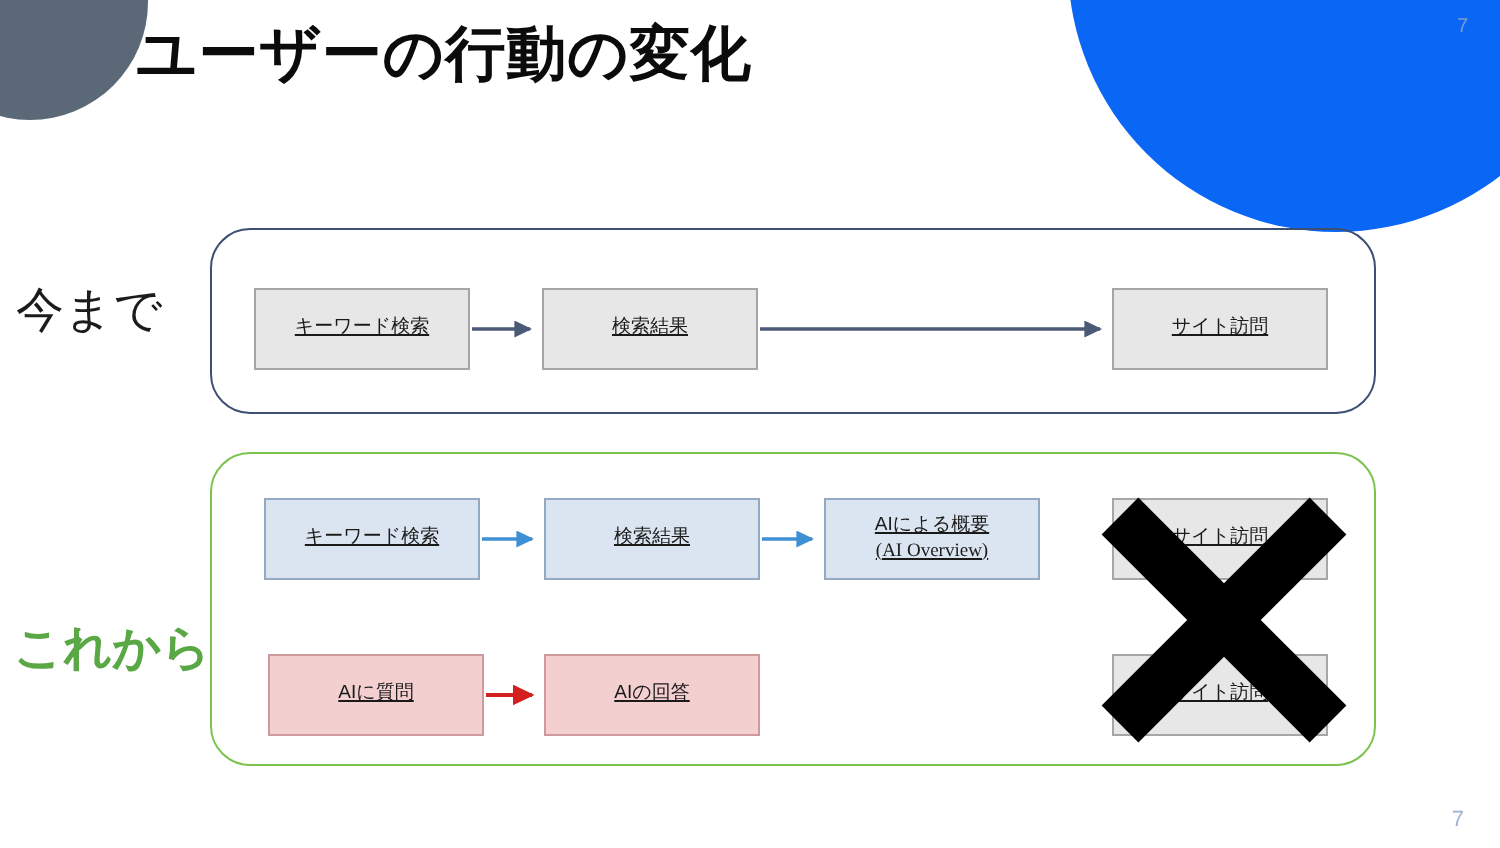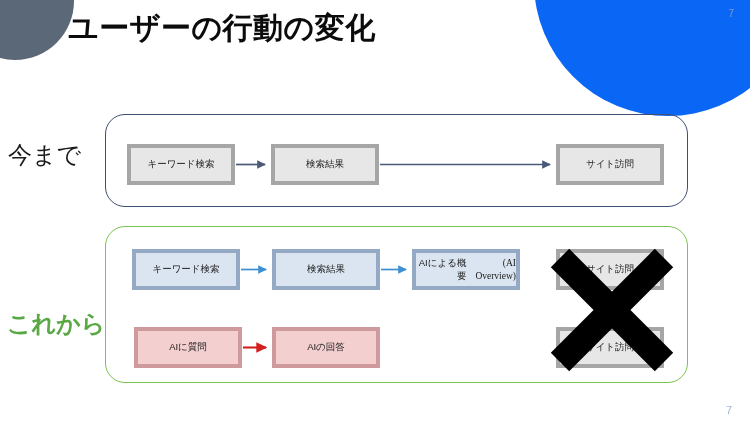--- a/index.html
+++ b/index.html
@@ -109,25 +109,26 @@
     border: 1.8px solid #7cc24f;
   }
 
   
   .pbox {
     position: absolute;
     box-sizing: border-box;
     display: flex;
     align-items: center;
     justify-content: center;
-    text-align: right;
+    text-align: left;
     font-size: 9.5px;
     line-height: 1.35;
     color: #1a1a1a;
-    border: 4px solid #0ea5e9;
+    border: 1px solid #0ea5e9;
+    text-decoration: underline;
   }
   .pbox.gray {
     background: #e7e7e7;
     border-color: #a6a6a6;
   }
   .pbox.blue {
     background: #dbe5f1;
     border-color: #93a9c4;
   }
   .pbox.pink {
@@ -189,21 +190,21 @@
   <div class="group-frame group-future"></div>
 
   <div class="pbox blue" style="left:132px; top:249px; width:108px; height:41px;">
     <span>キーワード検索</span>
   </div>
 
   <div class="pbox blue" style="left:272px; top:249px; width:108px; height:41px;">
     <span>検索結果</span>
   </div>
 
-  <div class="pbox blue" style="left:412px; top:249px; width:108px; height:41px; flex-direction:row;">
+  <div class="pbox blue" style="left:412px; top:249px; width:108px; height:41px; flex-direction:column;">
     <span>AIによる概要</span>
     <span class="en">(AI Overview)</span>
   </div>
 
   <div class="pbox pink" style="left:134px; top:327px; width:108px; height:41px;">
     <span>AIに質問</span>
   </div>
 
   <div class="pbox pink" style="left:272px; top:327px; width:108px; height:41px;">
     <span>AIの回答</span>

